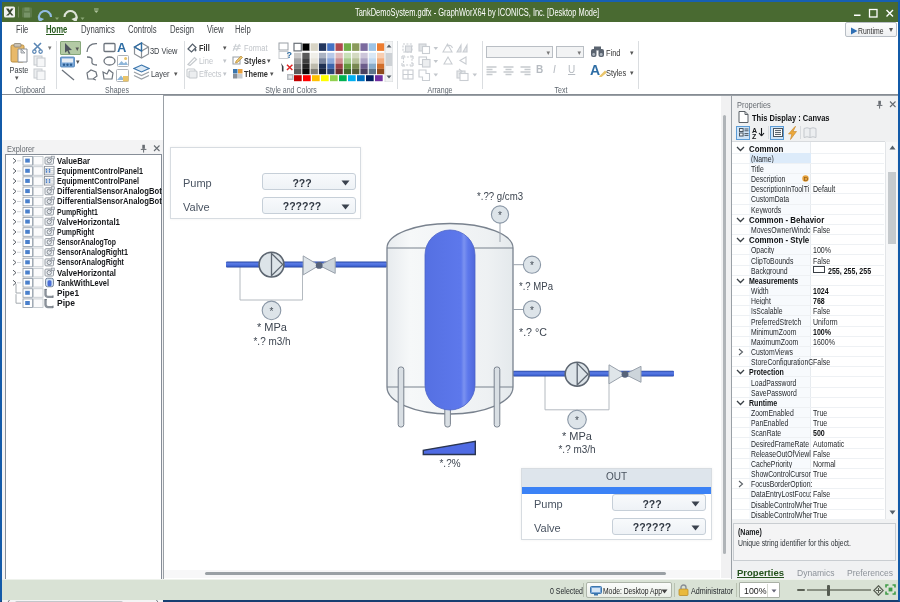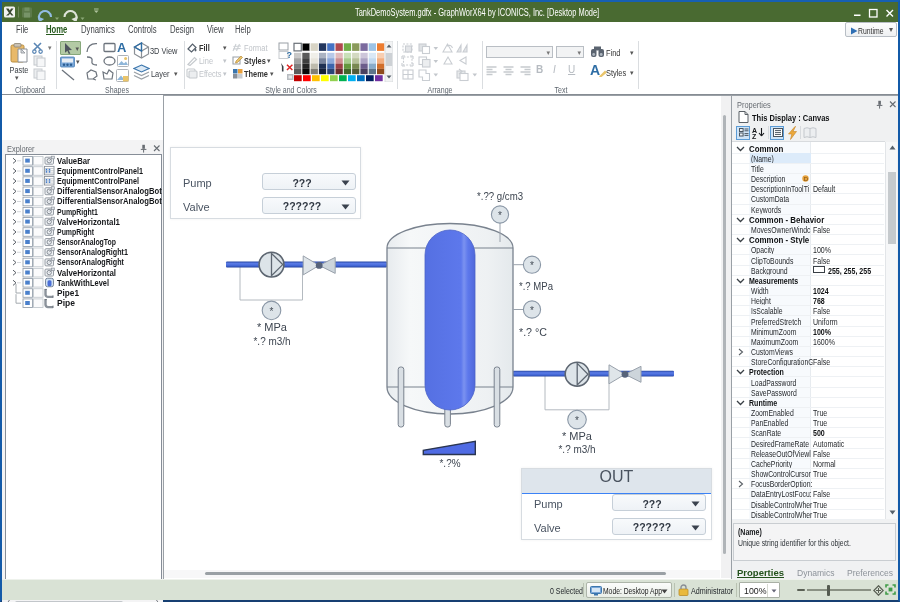--- a/index.html
+++ b/index.html
@@ -605,21 +605,21 @@
         </svg>
   </div>
   <div class="abs" style="left:91px;top:48.5px;width:94px;height:17px;background:linear-gradient(#f8fafc,#eef2f6);border:1px solid #c6cfd8;border-radius:3px">
     <div class="abs" style="left:0;right:14px;top:2.5px;text-align:center;font-size:10.5px;font-weight:bold;color:#2f3742">??????</div>
     <svg class="abs" style="right:5px;top:6px" width="9" height="6">
           <path d="M0.5 0.5 L8.5 0.5 L4.5 5.5 Z" fill="#3a424e"></path>
         </svg>
   </div>
 </div>
   <div class="abs" style="left:357px;top:372px;width:191px;height:72px;background:#fff;border:1px solid #d7dce1;box-shadow:0 0 3px rgba(0,0,0,0.06)">
-  <div class="abs" style="left:0;top:0;right:0;height:25px;background:#dee5ec;border-bottom:1px solid #3b82f6;text-align:center;font-size:16px;color:#49525e;line-height:15px">OUT</div>
+  <div class="abs" style="left:0;top:0;right:0;height:25px;background:#dee5ec;border-bottom:7px solid #3b82f6;text-align:center;font-size:10px;color:#49525e;line-height:15px">OUT</div>
   <div class="abs" style="left:12px;top:29px;font-size:11px;color:#4a5462">Pump</div>
   <div class="abs" style="left:12px;top:52.5px;font-size:11px;color:#4a5462">Valve</div>
   <div class="abs" style="left:90px;top:25px;width:94px;height:17px;background:linear-gradient(#f8fafc,#eef2f6);border:1px solid #c6cfd8;border-radius:3px">
     <div class="abs" style="left:0;right:14px;top:2.5px;text-align:center;font-size:10.5px;font-weight:bold;color:#2f3742">???</div>
     <svg class="abs" style="right:5px;top:6px" width="9" height="6">
           <path d="M0.5 0.5 L8.5 0.5 L4.5 5.5 Z" fill="#3a424e"></path>
         </svg>
   </div>
   <div class="abs" style="left:90px;top:48.5px;width:94px;height:17px;background:linear-gradient(#f8fafc,#eef2f6);border:1px solid #c6cfd8;border-radius:3px">
     <div class="abs" style="left:0;right:14px;top:2.5px;text-align:center;font-size:10.5px;font-weight:bold;color:#2f3742">??????</div>

